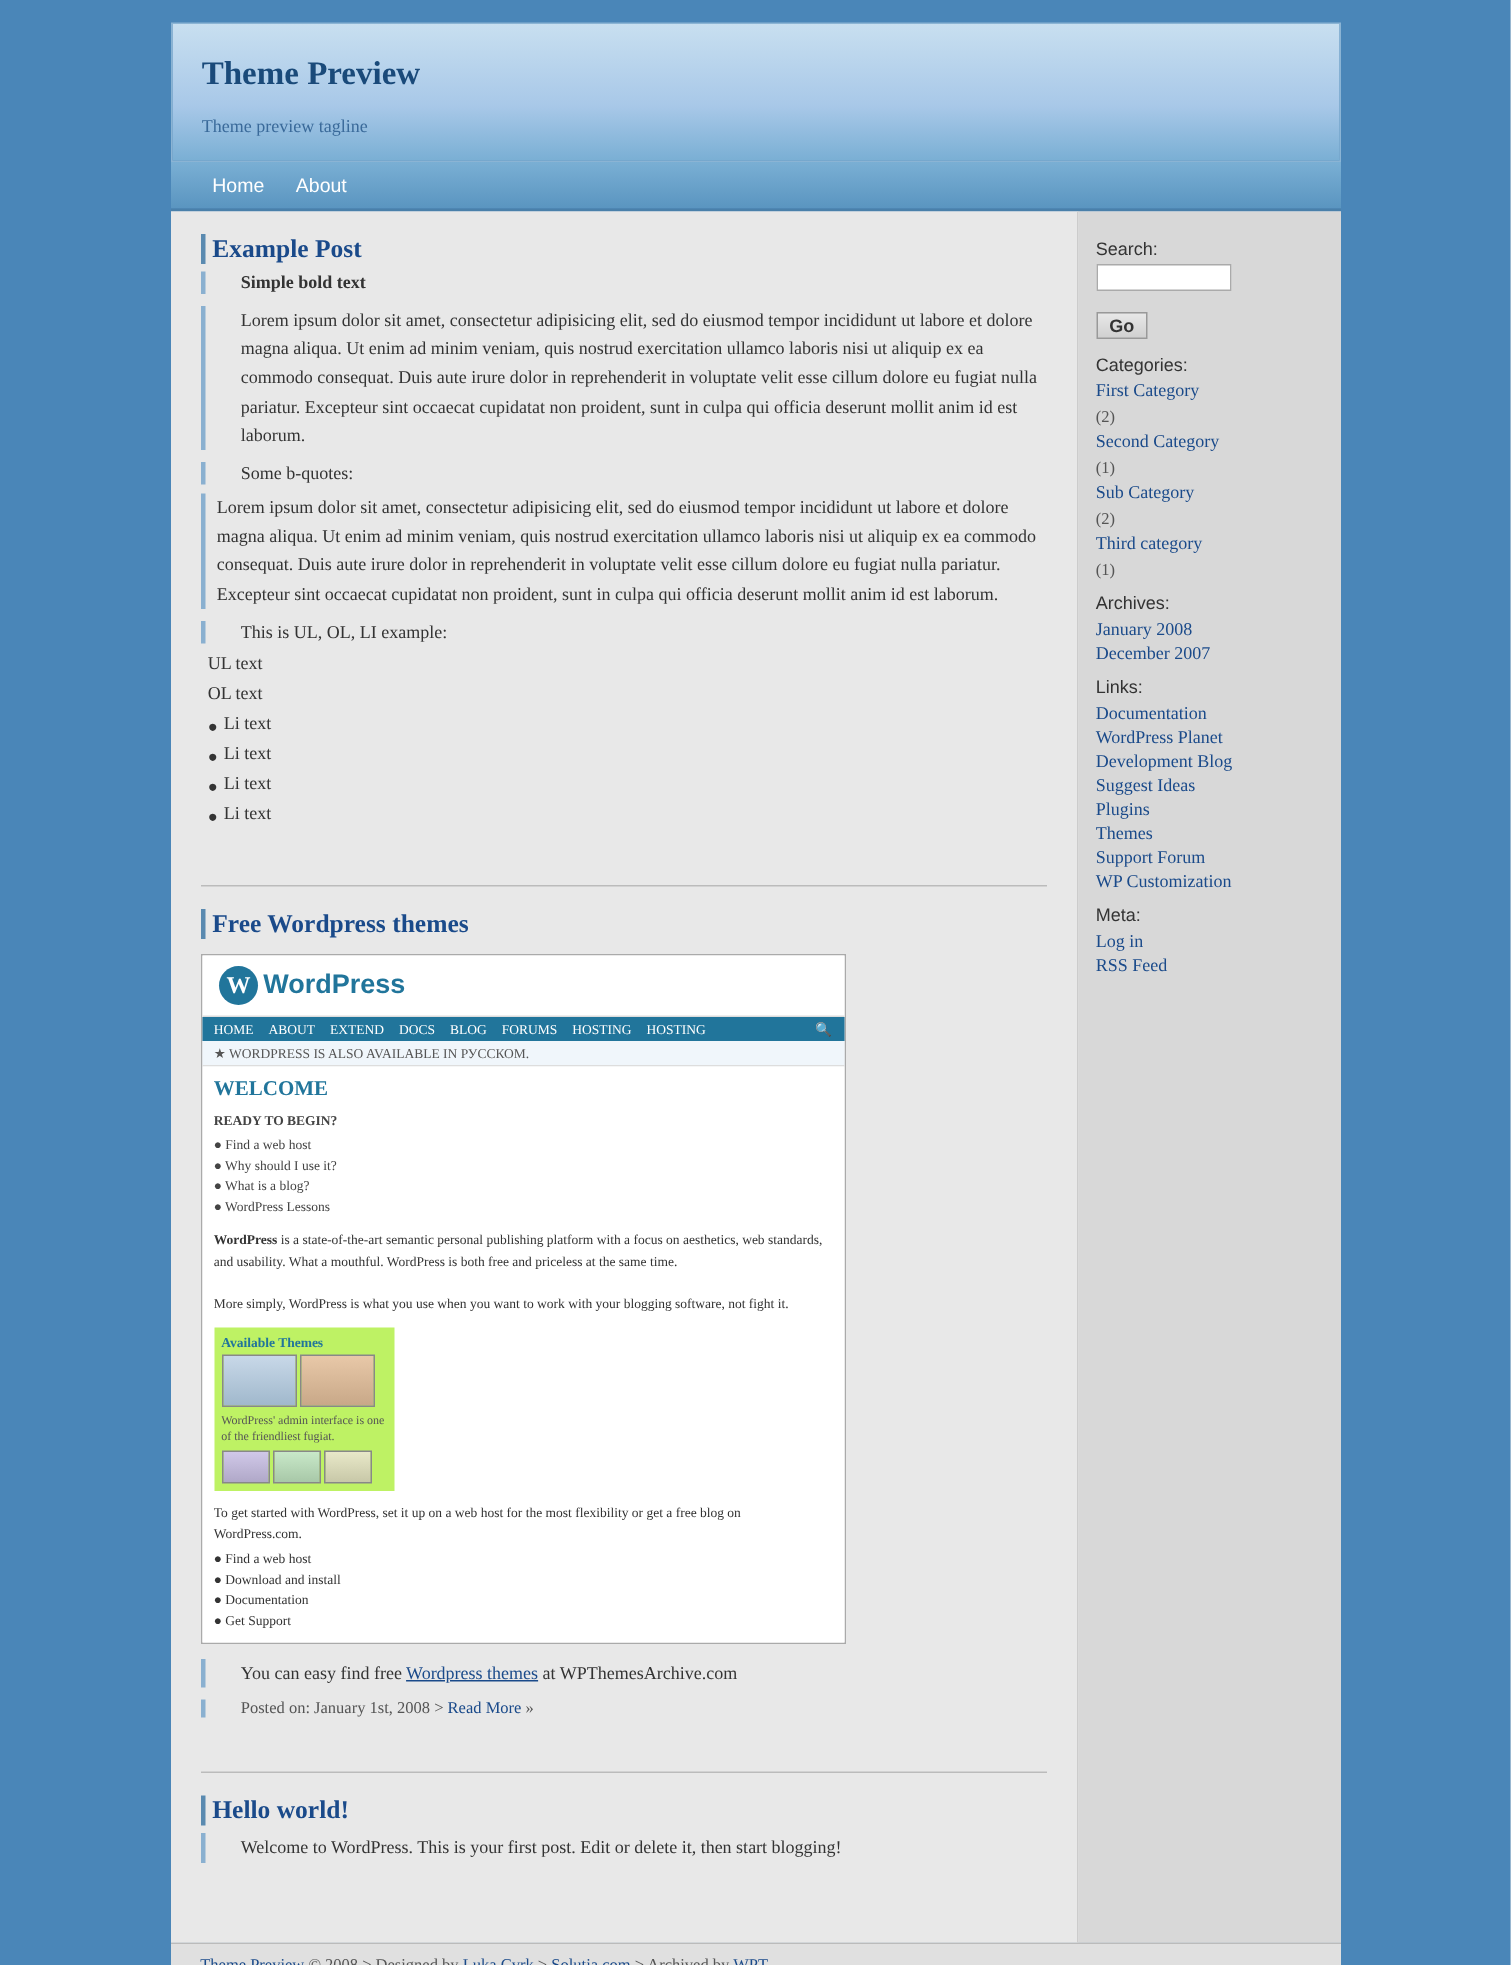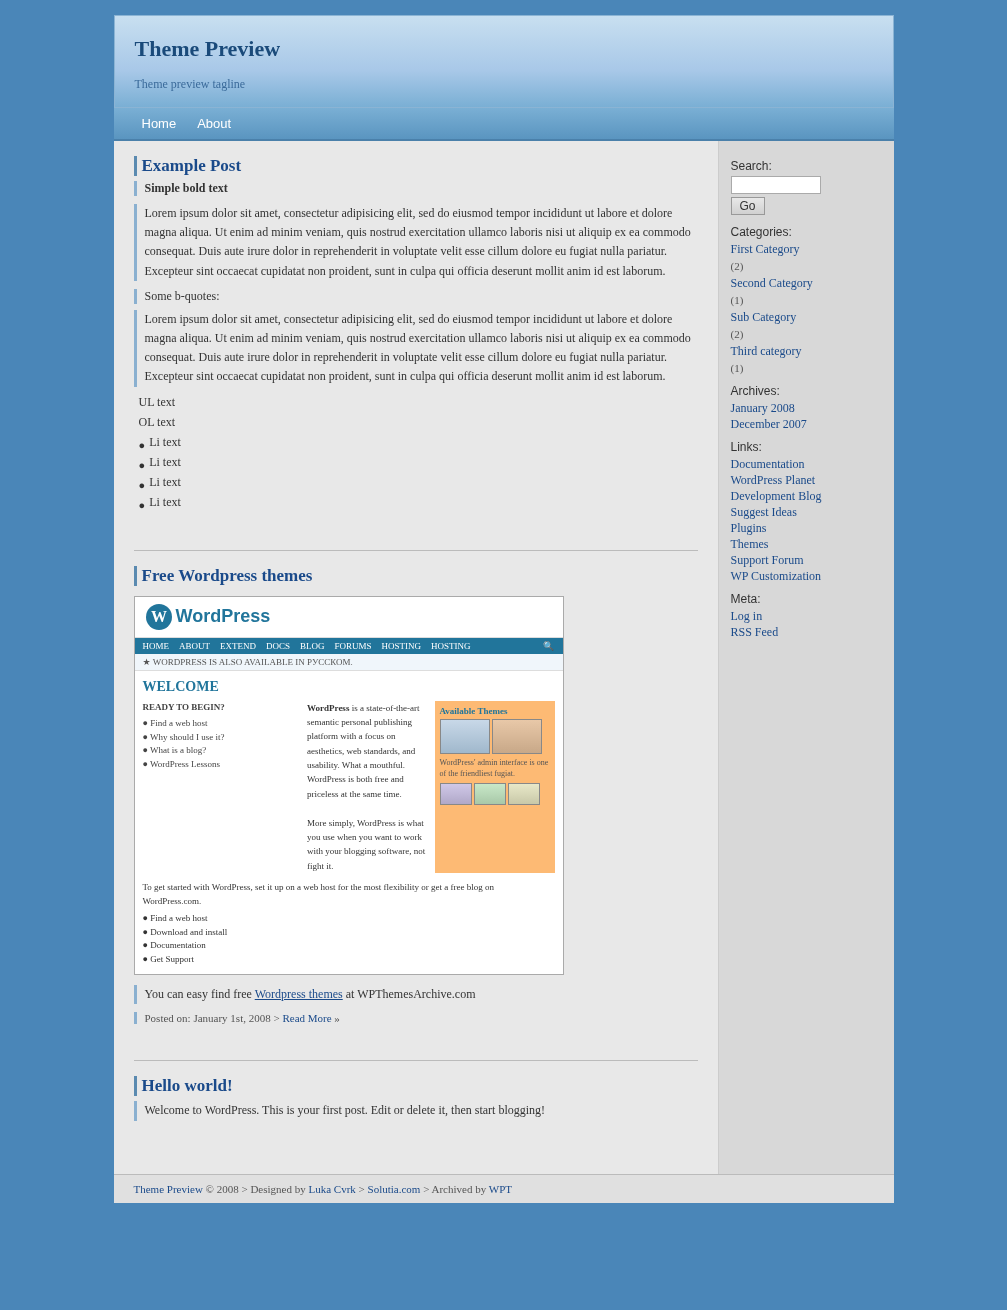--- a/index.html
+++ b/index.html
@@ -133,27 +133,28 @@
     .sidebar-search-input {
       width: 90px;
       height: 18px;
       border: 1px solid #aaa;
       background: white;
       font-size: 11px;
       padding: 1px 3px;
     }
     .sidebar-go-btn {
       display: block;
-      margin-top: 3px;
+      margin-top: 14px;
       background: linear-gradient(180deg, #e8e8e8, #d0d0d0);
       border: 1px solid #999;
       padding: 1px 8px;
       font-size: 12px;
       cursor: pointer;
       color: #333;
+      font-weight: bold;
     }
     .sidebar-link {
       display: block;
       font-size: 12px;
       color: #1a4a8a;
       text-decoration: none;
       margin-bottom: 1px;
     }
     .sidebar-text {
       font-size: 12px;
@@ -167,21 +168,21 @@
       font-size: 11px;
       color: #555;
     }
     .site-footer a {
       color: #1a4a8a;
       text-decoration: none;
     }
     
     .post-content-line {
       border-left: 3px solid #8ab0d0;
-      padding-left: 8px;
+      padding-left: 24px;
       margin-bottom: 6px;
     }
     .post-header-line {
       border-left: 3px solid #5a8ab0;
       padding-left: 5px;
     }
     .inner-blockquote {
       border-left: 3px solid #8ab0d0;
       padding-left: 8px;
       margin-bottom: 6px;
@@ -216,20 +217,23 @@
           <div class="post-subtitle">Simple bold text</div>
         </div>
         <div class="post-content-line">
           <p class="post-body">Lorem ipsum dolor sit amet, consectetur adipisicing elit, sed do eiusmod tempor incididunt ut labore et dolore magna aliqua. Ut enim ad minim veniam, quis nostrud exercitation ullamco laboris nisi ut aliquip ex ea commodo consequat. Duis aute irure dolor in reprehenderit in voluptate velit esse cillum dolore eu fugiat nulla pariatur. Excepteur sint occaecat cupidatat non proident, sunt in culpa qui officia deserunt mollit anim id est laborum.</p>
         </div>
         <div class="post-content-line">
           <p class="section-label">Some b-quotes:</p>
         </div>
         <div class="inner-blockquote">
           <p class="post-body">Lorem ipsum dolor sit amet, consectetur adipisicing elit, sed do eiusmod tempor incididunt ut labore et dolore magna aliqua. Ut enim ad minim veniam, quis nostrud exercitation ullamco laboris nisi ut aliquip ex ea commodo consequat. Duis aute irure dolor in reprehenderit in voluptate velit esse cillum dolore eu fugiat nulla pariatur. Excepteur sint occaecat cupidatat non proident, sunt in culpa qui officia deserunt mollit anim id est laborum.</p>
+        </div>
+        <div class="post-content-line">
+          <p class="section-label">This is UL, OL, LI example:</p>
         </div>
         <div style="padding-left: 5px; margin-bottom: 5px;">
           <div class="section-label">UL text</div>
           <div class="section-label">OL text</div>
           <div style="display:flex;align-items:center;gap:4px;">
             <span style="font-size:11px;">●</span>
             <span class="section-label">Li text</span>
           </div>
           <div style="display:flex;align-items:center;gap:4px;">
             <span style="font-size:11px;">●</span>
@@ -276,34 +280,34 @@
             <span style="color:white; font-size:9px;">HOSTING</span>
             <span style="color:white; font-size:9px;">HOSTING</span>
             <span style="color:white; font-size:9px; margin-left:auto;">🔍</span>
           </div>
           <div style="background:#f0f6fb; padding:3px 8px; font-size:9px; color:#555; border-bottom:1px solid #ddd;">
             ★ WORDPRESS IS ALSO AVAILABLE IN РУССКОМ.
           </div>
           <div style="display:flex; background:#fff;">
             <div style="flex:1; padding:8px;">
               <div style="font-size:14px; font-weight:bold; color:#21759b; margin-bottom:6px;">WELCOME</div>
-              <div style="display:flex; gap:8px;">
+              <div style="display:flex; gap:8px;flex-direction:column;">
                 <div style="width:38%; font-size:9px; color:#444; line-height:1.5;">
                   <div style="font-weight:bold; margin-bottom:3px;">READY TO BEGIN?</div>
                   <div>● Find a web host</div>
                   <div>● Why should I use it?</div>
                   <div>● What is a blog?</div>
                   <div>● WordPress Lessons</div>
                 </div>
                 <div style="flex:1; font-size:9px; color:#333; line-height:1.6;">
                   <b>WordPress</b> is a state-of-the-art semantic personal publishing platform with a focus on aesthetics, web standards, and usability. What a mouthful. WordPress is both free and priceless at the same time.
                   <br><br>
                   More simply, WordPress is what you use when you want to work with your blogging software, not fight it.
                 </div>
-                <div style="width:120px; background:#fdba74; padding:5px; font-size:9px;">
+                <div style="width:120px; background:#bef264; padding:5px; font-size:9px;">
                   <div style="font-weight:bold; color:#21759b; margin-bottom:3px;">Available Themes</div>
                   <div style="display:flex; gap:2px; margin-bottom:3px;">
                     <div style="width:50px; height:35px; background:linear-gradient(180deg,#c8d8e8,#a0b8cc); border:1px solid #888;"></div>
                     <div style="width:50px; height:35px; background:linear-gradient(180deg,#e8c8a8,#c8a888); border:1px solid #888;"></div>
                   </div>
                   <div style="font-size:8px; color:#555; line-height:1.4;">WordPress' admin interface is one of the friendliest fugiat.</div>
                   <div style="display:flex; gap:2px; margin-top:4px;">
                     <div style="width:32px; height:22px; background:linear-gradient(180deg,#d0c8e8,#b0a8c8); border:1px solid #888;"></div>
                     <div style="width:32px; height:22px; background:linear-gradient(180deg,#c8e8c8,#a8c8a8); border:1px solid #888;"></div>
                     <div style="width:32px; height:22px; background:linear-gradient(180deg,#e8e8c8,#c8c8a8); border:1px solid #888;"></div>

